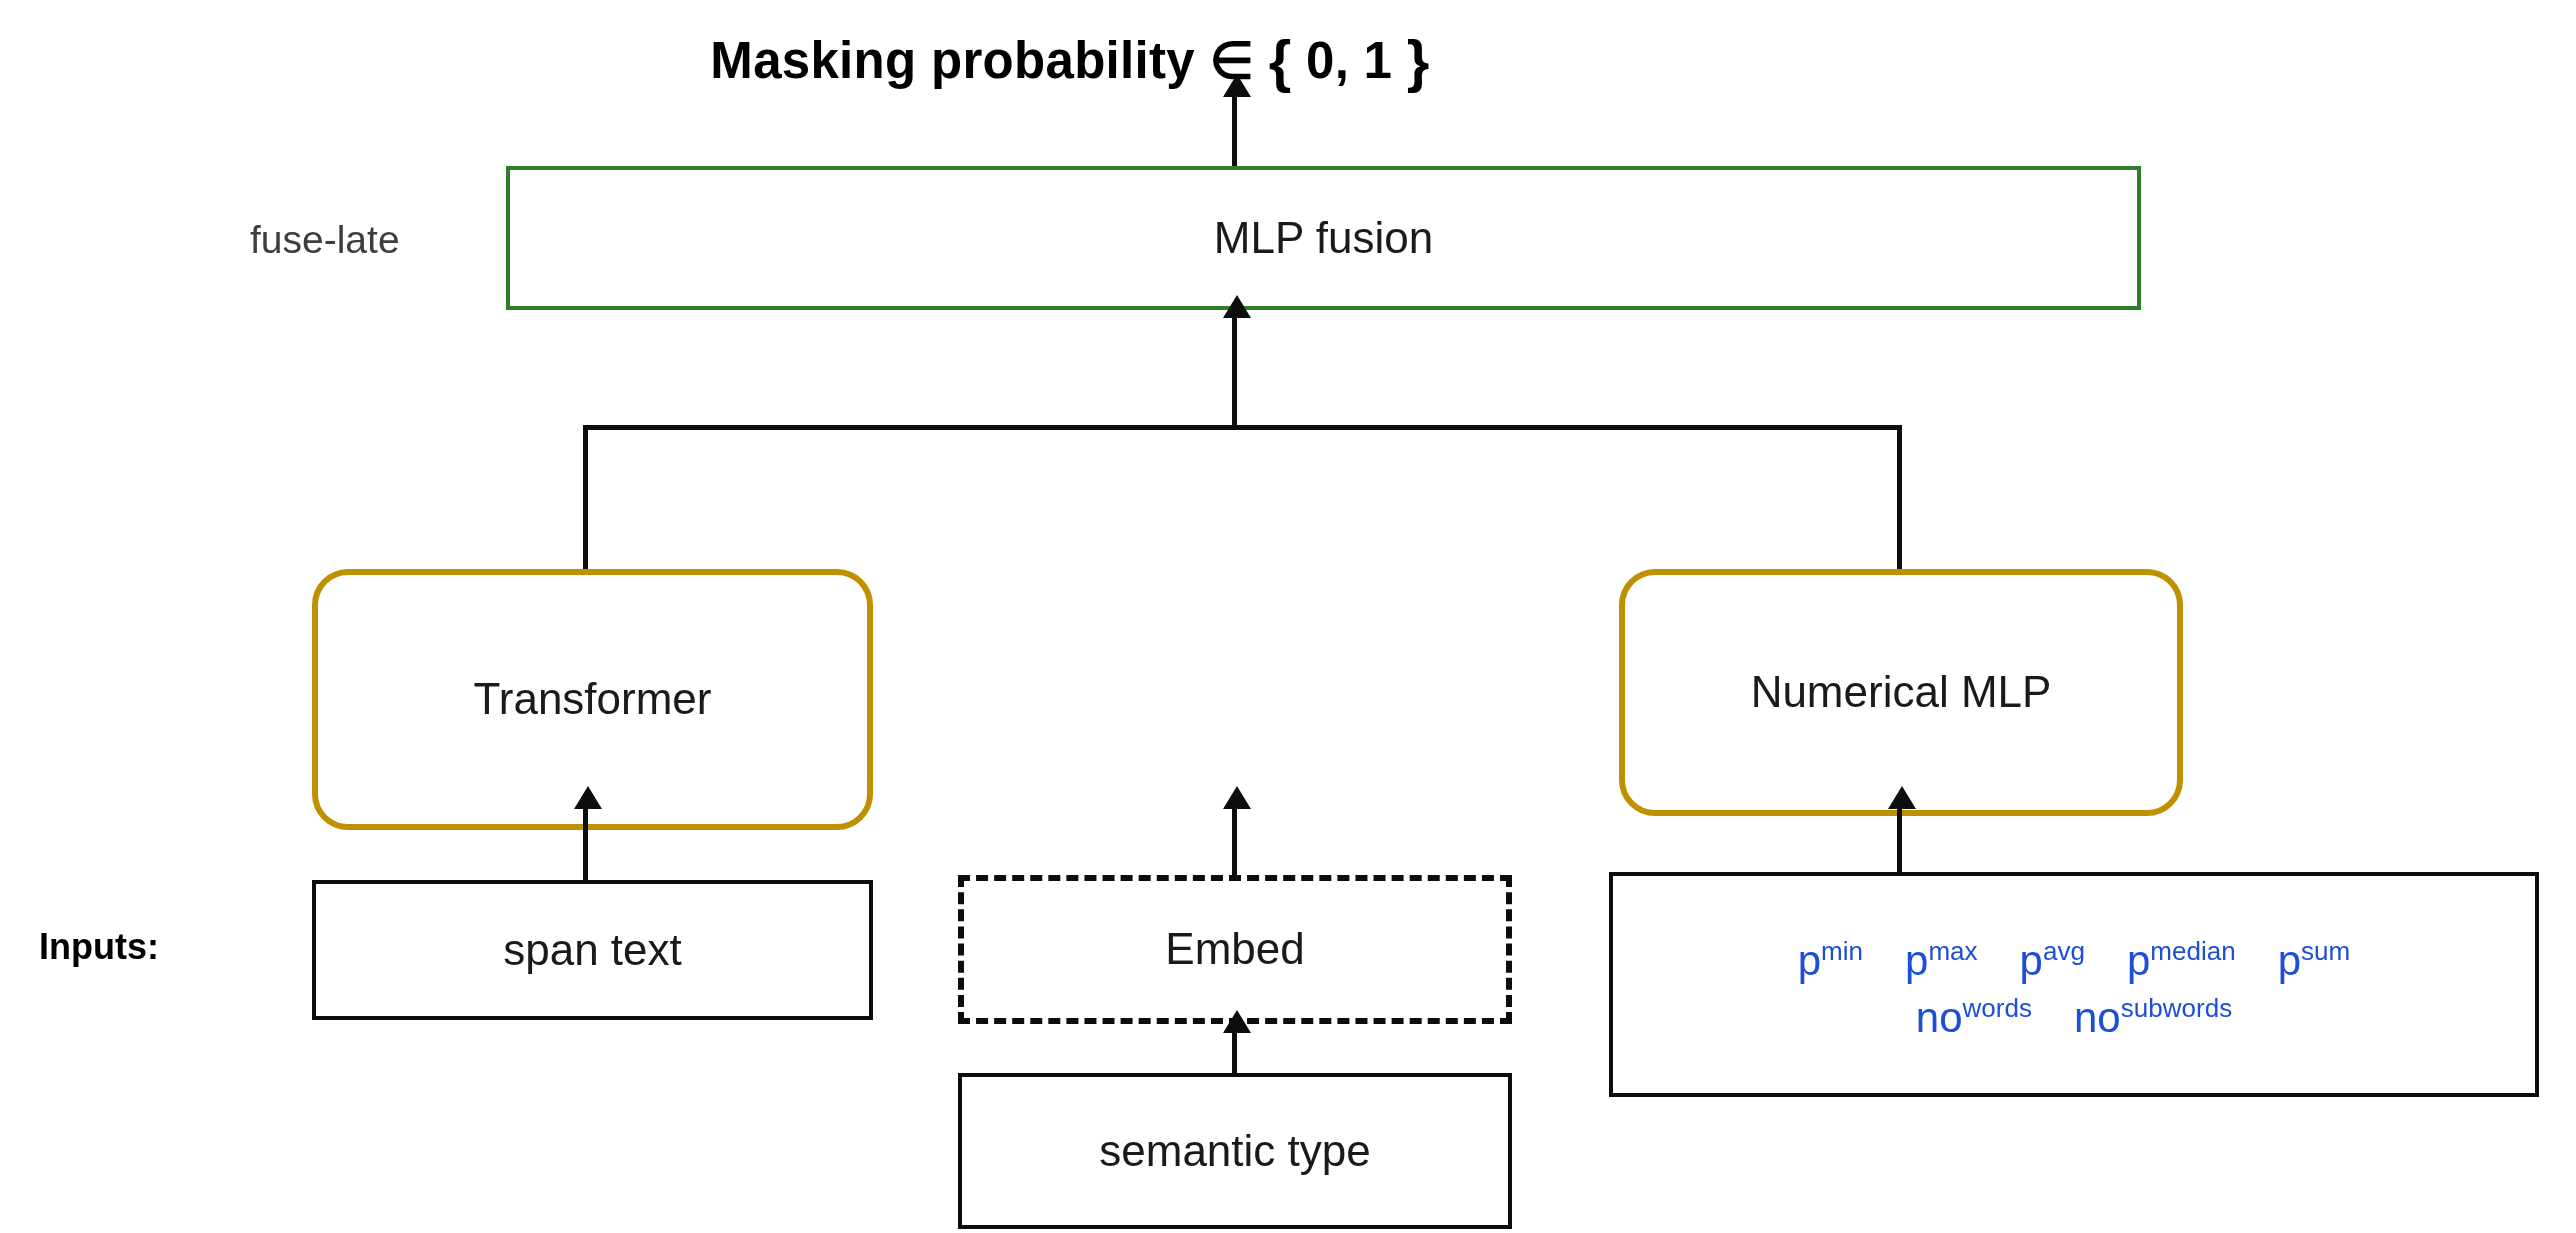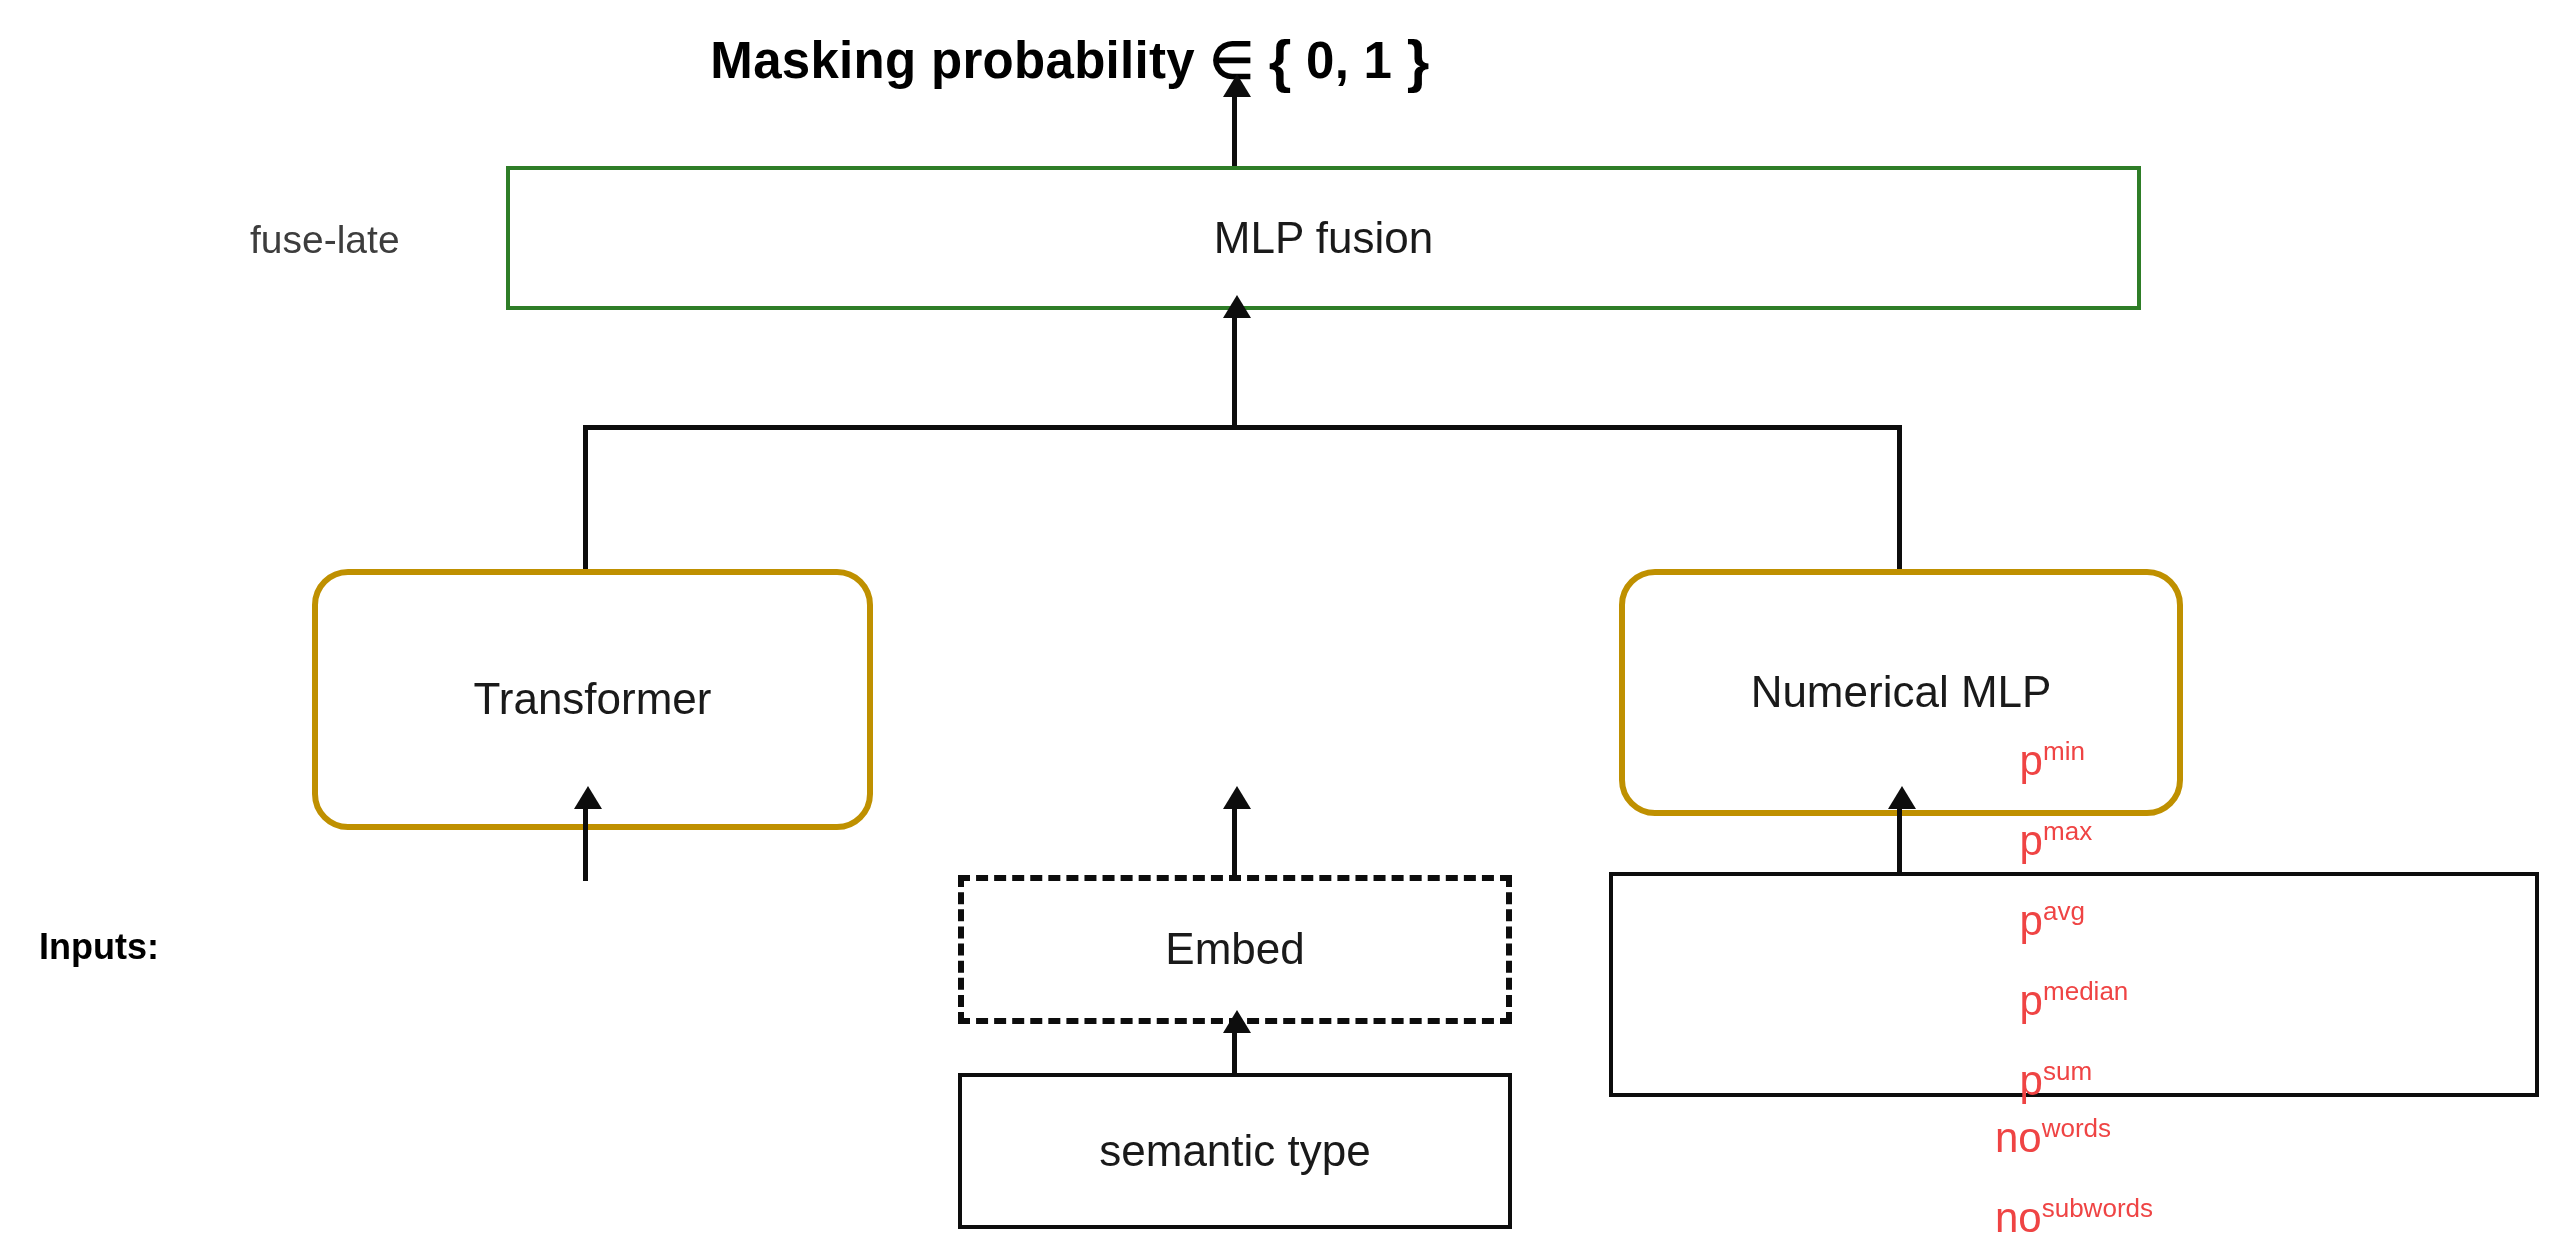--- a/index.html
+++ b/index.html
@@ -104,26 +104,26 @@
   .numfeat-inner {
     display: flex;
     flex-direction: column;
     align-items: center;
     justify-content: center;
     gap: 9.4px;
     padding-top: 9.4px;
   }
   .numfeat-row {
     display: flex;
-    flex-direction: column;
+    flex-direction: row;
     align-items: baseline;
     justify-content: center;
-    gap: 32px;
+    gap: 42px;
     font-size: 42px;
-    color: #ef4444;
+    color: #1d4ed8;
     white-space: nowrap;
   }
   .numfeat-row .item { white-space: nowrap; }
   .numfeat-row sup {
     font-size: 0.62em;
     vertical-align: super;
     line-height: 0;
   }
 
   
@@ -205,20 +205,23 @@
 
   <div class="line vline" id="t-in-line"></div>
   <div class="arrowhead" id="t-in-head"></div>
 
   <div class="line vline" id="c-in-line"></div>
   <div class="arrowhead" id="c-in-head"></div>
 
   <div class="line vline" id="n-in-line"></div>
   <div class="arrowhead" id="n-in-head"></div>
 
+  <div class="box box-solid" id="span-text-box">
+    <span class="box-label">span text</span>
+  </div>
 
   <div class="box box-dashed" id="embed-box">
     <span class="box-label">Embed</span>
   </div>
 
   <div class="box box-solid" id="numfeat-box">
     <div class="numfeat-inner">
       <div class="numfeat-row" id="numfeat-row1">
           <span class="item"><span>p</span><sup>min</sup></span>
           <span class="item"><span>p</span><sup>max</sup></span>

